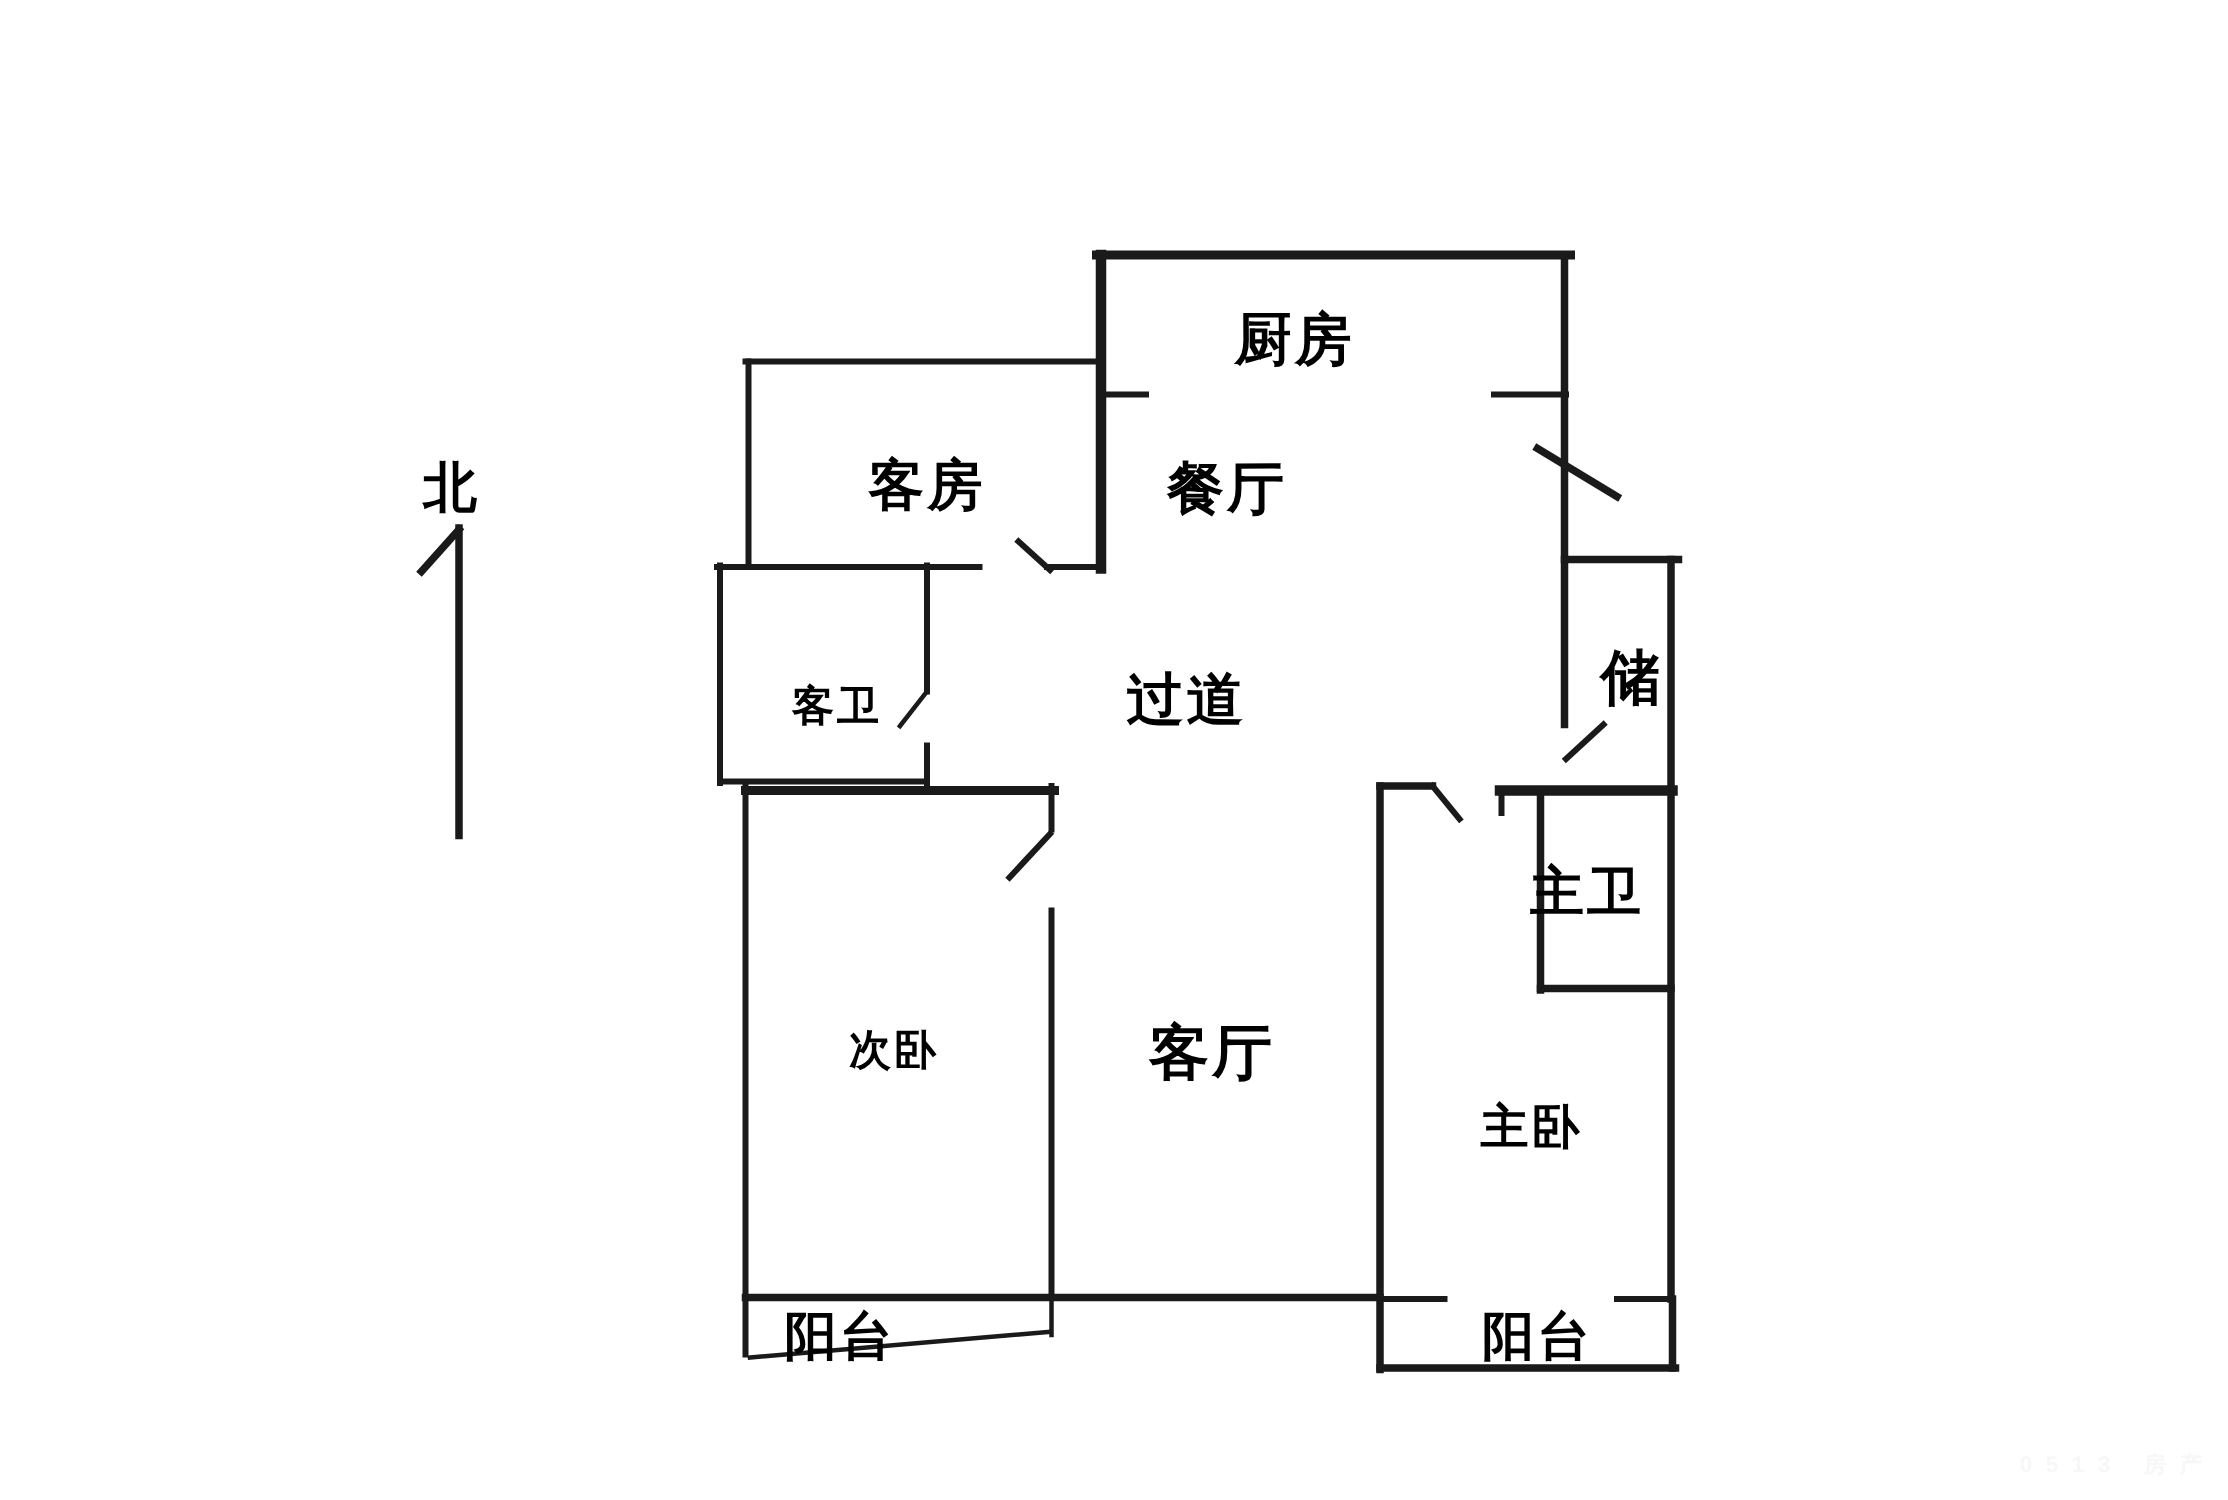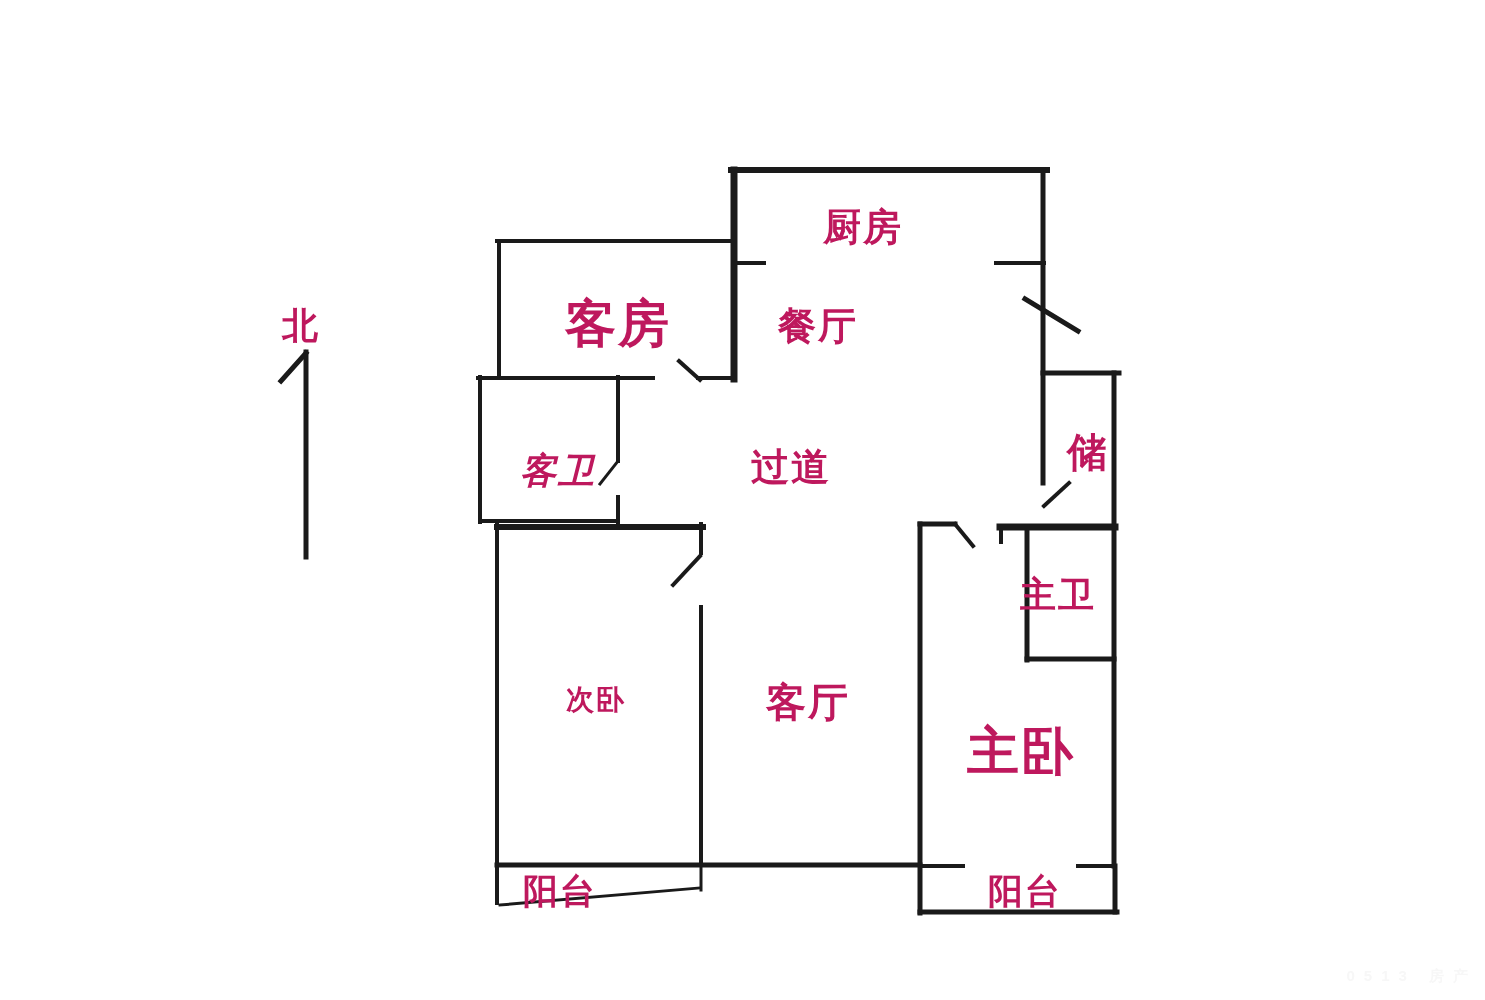--- a/index.html
+++ b/index.html
@@ -19,21 +19,21 @@
   }
   .walls-svg {
     position: absolute;
     left: 0;
     top: 0;
   }
   .room-label {
     position: absolute;
     transform: translate(-50%, -50%);
     font-weight: bold;
-    color: #be185d;
+    color: #000000;
     white-space: nowrap;
     letter-spacing: 2px;
     font-family: "Liberation Sans", "DejaVu Sans", sans-serif;
   }
   .watermark {
     position: absolute;
     right: 8px;
     bottom: 14px;
     font-size: 15px;
     letter-spacing: 9px;
@@ -84,26 +84,26 @@
       <line x1="673" y1="585" x2="700" y2="556" stroke="#1a1a1a" stroke-width="4" stroke-linecap="square"></line>
       <line x1="701" y1="607" x2="701" y2="865" stroke="#1a1a1a" stroke-width="4" stroke-linecap="square"></line>
       <line x1="500" y1="905" x2="699" y2="888" stroke="#1a1a1a" stroke-width="3" stroke-linecap="square"></line>
       <line x1="701" y1="865" x2="701" y2="890" stroke="#1a1a1a" stroke-width="3" stroke-linecap="square"></line>
       <line x1="306" y1="352" x2="306" y2="557" stroke="#1a1a1a" stroke-width="5" stroke-linecap="square"></line>
       <line x1="306" y1="353" x2="281" y2="381" stroke="#1a1a1a" stroke-width="5" stroke-linecap="square"></line>
     </svg>
   <div>
       <div class="room-label" style="left: 301px; top: 326px; font-size: 36px;">北</div>
       <div class="room-label" style="left: 863px; top: 227px; font-size: 38px;">厨房</div>
-      <div class="room-label" style="left: 618px; top: 324px; font-size: 51px;">客房</div>
+      <div class="room-label" style="left: 618px; top: 324px; font-size: 37px;">客房</div>
       <div class="room-label" style="left: 818px; top: 326px; font-size: 38px; text-align: right;">餐厅</div>
-      <div class="room-label" style="left: 558px; top: 471px; font-size: 36px; font-style: italic;">客卫</div>
+      <div class="room-label" style="left: 558px; top: 471px; font-size: 28px;">客卫</div>
       <div class="room-label" style="left: 778px; top: 467px; font-size: 38px; margin-left: 13px;">过道</div>
       <div class="room-label" style="left: 1088px; top: 452px; font-size: 40px;">储</div>
       <div class="room-label" style="left: 1058px; top: 595px; font-size: 36px;">主卫</div>
       <div class="room-label" style="left: 596px; top: 700px; font-size: 28px;">次卧</div>
       <div class="room-label" style="left: 808px; top: 702px; font-size: 40px;">客厅</div>
-      <div class="room-label" style="left: 1021px; top: 752px; font-size: 52px;">主卧</div>
+      <div class="room-label" style="left: 1021px; top: 752px; font-size: 32px;">主卧</div>
       <div class="room-label" style="left: 560px; top: 891px; font-size: 35px;">阳台</div>
       <div class="room-label" style="left: 1025px; top: 891px; font-size: 35px;">阳台</div>
     </div>
   <div class="watermark">0513 房产</div>
 </div>
 
 </body></html>

